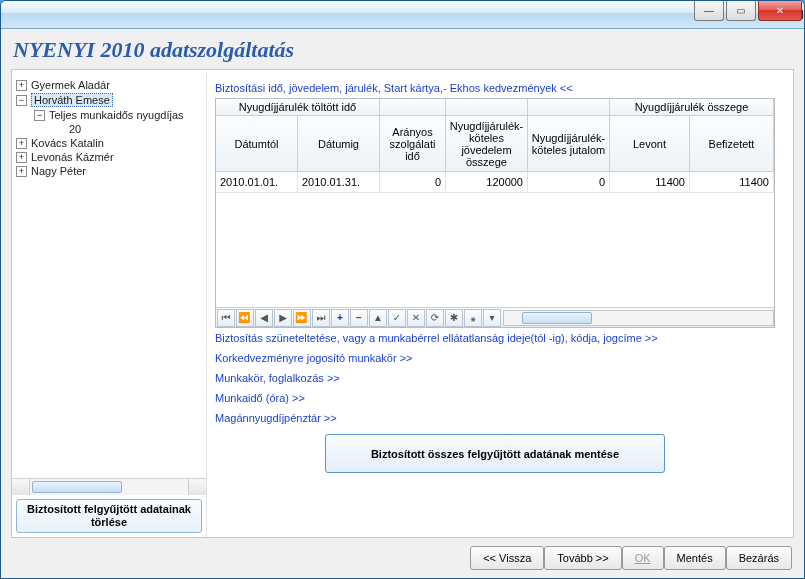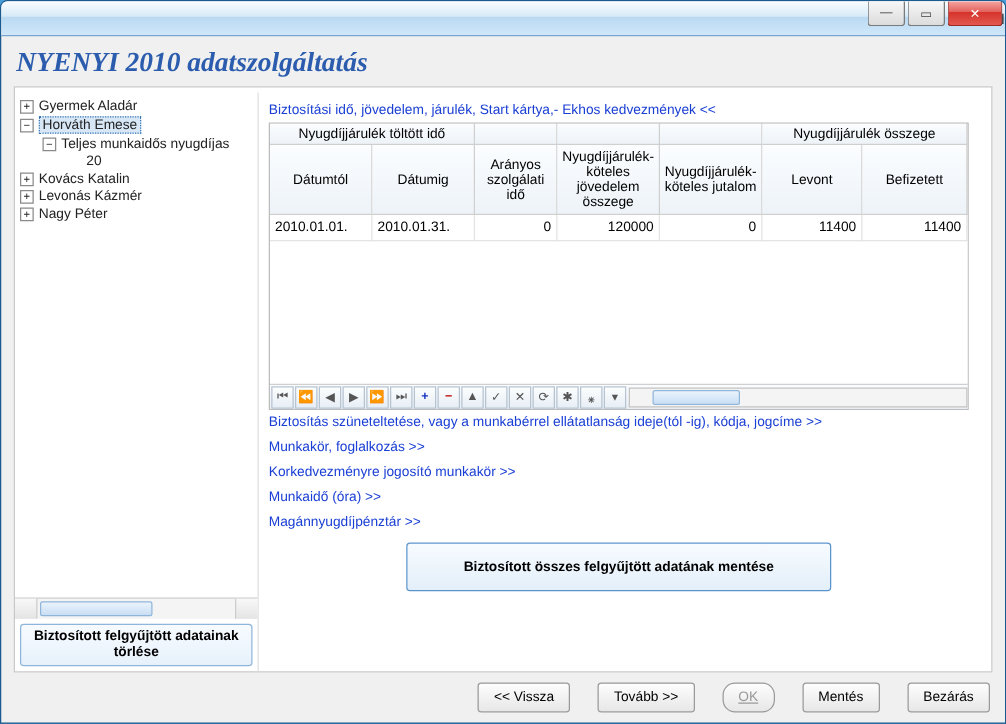--- a/index.html
+++ b/index.html
@@ -39,23 +39,23 @@
   .dcell.left { text-align:left; }
   .grid-body { flex:1; background:#fff; }
   .nav-bar { height:20px; border-top:1px solid #cfcfcf; display:flex; align-items:center; background:linear-gradient(#fbfdff,#e8eef4); }
   .navbtn { width:18px; height:18px; border:1px solid #b6c4d2; margin:0 0 0 1px; background:linear-gradient(#fcfefe,#e7eef5); display:flex; align-items:center; justify-content:center; font-size:10px; color:#555;}
   .navbtn.plus { color:#1030c0; font-weight:bold; }
   .navbtn.minus { color:#c01010; font-weight:bold; }
   .nav-scroll { flex:1; margin-left:2px; position:relative; height:16px; border:1px solid #c3c3c3; background:#f4f4f4; }
   .nav-scroll .thumb { position:absolute; left:18px; width:70px; top:1px; bottom:1px; background:linear-gradient(#eaf3fc,#c9dff4); border:1px solid #8fb5db; border-radius:2px;}
   .save-all-btn { margin:6px auto 16px; width:340px; height:39px; border:1px solid #5a94cd; background:linear-gradient(#f7fbff,#e3eff9); border-radius:3px; display:flex; align-items:center; justify-content:center;font-weight:bold; }
   
-  .footer { position:absolute; right:12px; bottom:8px; display:flex; gap:22px;justify-content:flex-end; }
+  .footer { position:absolute; right:12px; bottom:8px; display:flex; gap:0;justify-content:flex-end; }
   .btn { height:24px; padding:0 12px; border:1px solid #9a9a9a; background:linear-gradient(#fdfdfd,#e7e7e7); border-radius:3px; display:flex; align-items:center; justify-content:center; cursor:pointer; }
-  .btn.disabled { color:#9a9a9a;border-radius:10px; }
+  .btn.disabled { color:#9a9a9a; }
 </style>
 </head>
 <body>
 
 <div class="window">
   <div class="titlebar">
     <span class="titlebar-text">NYENYI</span>
     <div class="titlebar-btns">
       <div class="tbtn">—</div>
       <div class="tbtn">▭</div>
@@ -154,22 +154,22 @@
             <div class="navbtn">✱</div>
             <div class="navbtn">⁕</div>
             <div class="navbtn">▾</div>
             <div class="nav-scroll">
                 <div class="thumb"></div>
               </div>
           </div>
         </div>
 
         <div class="link">Biztosítás szüneteltetése, vagy a munkabérrel ellátatlanság ideje(tól -ig), kódja, jogcíme &gt;&gt;</div>
+        <div class="link">Korkedvezményre jogosító munkakör &gt;&gt;</div>
         <div class="link">Munkakör, foglalkozás &gt;&gt;</div>
-        <div class="link">Korkedvezményre jogosító munkakör &gt;&gt;</div>
         <div class="link">Munkaidő (óra) &gt;&gt;</div>
         <div class="link">Magánnyugdíjpénztár &gt;&gt;</div>
 
         <div class="save-all-btn">Biztosított összes felgyűjtött adatának mentése</div>
       </div>
     </div>
   </div>
 
   <div class="footer">
     <div class="btn">&lt;&lt; Vissza</div>

